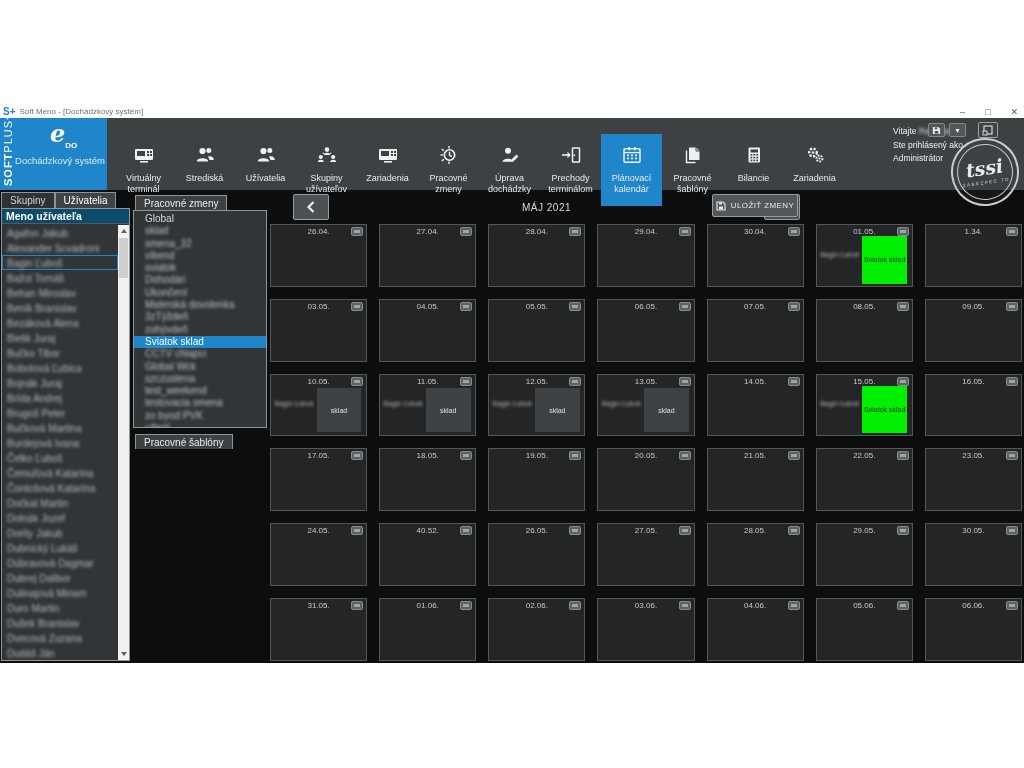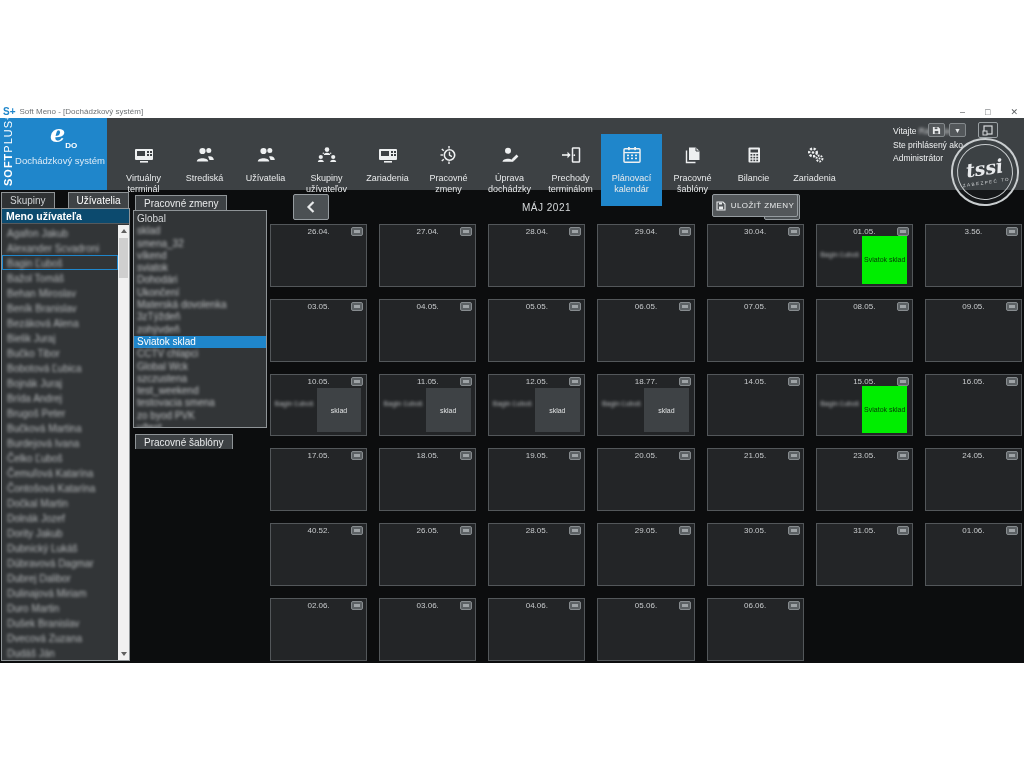--- a/index.html
+++ b/index.html
@@ -41,21 +41,21 @@
            display:flex; flex-direction:column; align-items:center; justify-content:center; transform:rotate(-8deg); z-index:5; }
   .stamp::before { content:""; position:absolute; inset:4px; border-radius:50%; border:1px solid #c9cdcf; }
   .stamp .stxt { font-family:"DejaVu Serif", serif; font-style:italic; font-weight:bold; font-size:19px; color:#e8eaec; line-height:1; }
   .stamp .ssub { font-size:4.5px; letter-spacing:1.5px; color:#d4d7d9; margin-top:2px; }
 
   
   .main { position:absolute; left:0; top:85px; width:1024px; height:473px; background:#0c0d0e; }
 
   
   .users-panel { position:absolute; left:1px; top:2px; width:129px; height:469px; }
-  .tabs { display:flex; gap:13px; height:16px; }
+  .tabs { display:flex; gap:0; height:16px; }
   .tab { font-size:10px; padding:2px 8px 0 8px; border:1px solid #8f9497; border-bottom:none; background:#2f3234; color:#cfd2d4; cursor:pointer; white-space:nowrap; }
   .tab.active { background:#3f4346; color:#ffffff; }
   .listbox { position:absolute; left:0; top:16px; right:0; bottom:0; border:1px solid #8f9497; background:#323537; overflow:hidden; }
   .users-header { height:15px; background:#0c4a6e; color:#fff; font-weight:bold; font-size:10.5px; padding:1px 0 0 4px; border-bottom:1px solid #55595c; }
   .users-rows { position:absolute; left:0; top:16px; right:11px; bottom:0; overflow:hidden; }
   .user-row { height:15px; line-height:15px; padding-left:4px; font-size:10px; color:#c9ccce; border:1px solid transparent; cursor:pointer; white-space:nowrap; }
   .user-row.sel { border-color:#1f86cb; }
   .blur-text { filter:blur(1.6px); opacity:.85; }
   .scrollbar { position:absolute; right:0; top:0; bottom:0; width:11px; background:#f1f1f1; }
   .users-rows-wrap .scrollbar { top:16px; }
@@ -64,21 +64,21 @@
   .tri-up { width:0; height:0; border-left:3px solid transparent; border-right:3px solid transparent; border-bottom:4px solid #606060; }
   .tri-down { width:0; height:0; border-left:3px solid transparent; border-right:3px solid transparent; border-top:4px solid #606060; }
   .sb-thumb { position:absolute; left:1px; top:13px; width:9px; height:40px; background:#cfcfcf; }
 
   
   .middle-panel { position:absolute; left:133px; top:2px; width:134px; height:469px; }
   .mtab { position:relative; top:1px; display:inline-block; font-size:10px; padding:2px 8px 1px 8px; border:1px solid #8f9497; border-bottom:none; background:#3d4144; color:#e8eaeb; cursor:pointer; z-index:2; margin-left:2px; }
   .mlist { position:relative; border:1px solid #8f9497; background:#323537; overflow:hidden; padding:2px 0; }
   .mlist.shifts { height:218px; }
   .mlist.templates { height:213px; }
-  .shift-row { height:12.3px; line-height:12.3px; font-size:10px; padding-left:3px; color:#d6d8da; cursor:pointer; white-space:nowrap; }
+  .shift-row { height:12.3px; line-height:12.3px; font-size:10px; padding-left:11px; color:#d6d8da; cursor:pointer; white-space:nowrap; }
   .shift-row.sel { background:#1f86cb; color:#fff; }
   .tpl-row { height:13px; line-height:13px; font-size:10px; padding-left:3px; color:#d6d8da; cursor:pointer; }
   .tpl-gap { height:3px; }
 
   
   .calendar { position:absolute; left:270px; top:0; width:754px; height:473px; }
   .cal-header { position:absolute; left:0; top:2px; width:530px; height:30px; display:flex; align-items:center;gap:48px; }
   .nav-arrow { width:36px; height:26px; background:#4b5053; border:1px solid #969ca0; border-radius:2px; display:flex; align-items:center; justify-content:center; cursor:pointer; }
   .nav-arrow.left { margin-left:23px; }
   .cal-title { flex:1; text-align:center; font-size:10px; letter-spacing:.5px; color:#d7dadc; }
@@ -430,21 +430,21 @@
               <div class="cdate">30.04.</div>
               <div class="cell-btn"></div>
             </div>
             <div class="cell">
               <div class="cdate">01.05.</div>
               <div class="cell-btn"></div>
               <div class="person">Bagin Ľuboš</div>
               <div class="event holiday">Sviatok sklad</div>
             </div>
             <div class="cell">
-              <div class="cdate">3.56.</div>
+              <div class="cdate">1.34.</div>
               <div class="cell-btn"></div>
             </div>
             <div class="cell">
               <div class="cdate">03.05.</div>
               <div class="cell-btn"></div>
             </div>
             <div class="cell">
               <div class="cdate">04.05.</div>
               <div class="cell-btn"></div>
             </div>
@@ -480,21 +480,21 @@
               <div class="person">Bagin Ľuboš</div>
               <div class="event shift">sklad</div>
             </div>
             <div class="cell">
               <div class="cdate">12.05.</div>
               <div class="cell-btn"></div>
               <div class="person">Bagin Ľuboš</div>
               <div class="event shift">sklad</div>
             </div>
             <div class="cell">
-              <div class="cdate">18.77.</div>
+              <div class="cdate">13.05.</div>
               <div class="cell-btn"></div>
               <div class="person">Bagin Ľuboš</div>
               <div class="event shift">sklad</div>
             </div>
             <div class="cell">
               <div class="cdate">14.05.</div>
               <div class="cell-btn"></div>
             </div>
             <div class="cell">
               <div class="cdate">15.05.</div>
@@ -520,33 +520,41 @@
             </div>
             <div class="cell">
               <div class="cdate">20.05.</div>
               <div class="cell-btn"></div>
             </div>
             <div class="cell">
               <div class="cdate">21.05.</div>
               <div class="cell-btn"></div>
             </div>
             <div class="cell">
+              <div class="cdate">22.05.</div>
+              <div class="cell-btn"></div>
+            </div>
+            <div class="cell">
               <div class="cdate">23.05.</div>
               <div class="cell-btn"></div>
             </div>
             <div class="cell">
               <div class="cdate">24.05.</div>
               <div class="cell-btn"></div>
             </div>
             <div class="cell">
               <div class="cdate">40.52.</div>
               <div class="cell-btn"></div>
             </div>
             <div class="cell">
               <div class="cdate">26.05.</div>
+              <div class="cell-btn"></div>
+            </div>
+            <div class="cell">
+              <div class="cdate">27.05.</div>
               <div class="cell-btn"></div>
             </div>
             <div class="cell">
               <div class="cdate">28.05.</div>
               <div class="cell-btn"></div>
             </div>
             <div class="cell">
               <div class="cdate">29.05.</div>
               <div class="cell-btn"></div>
             </div>

